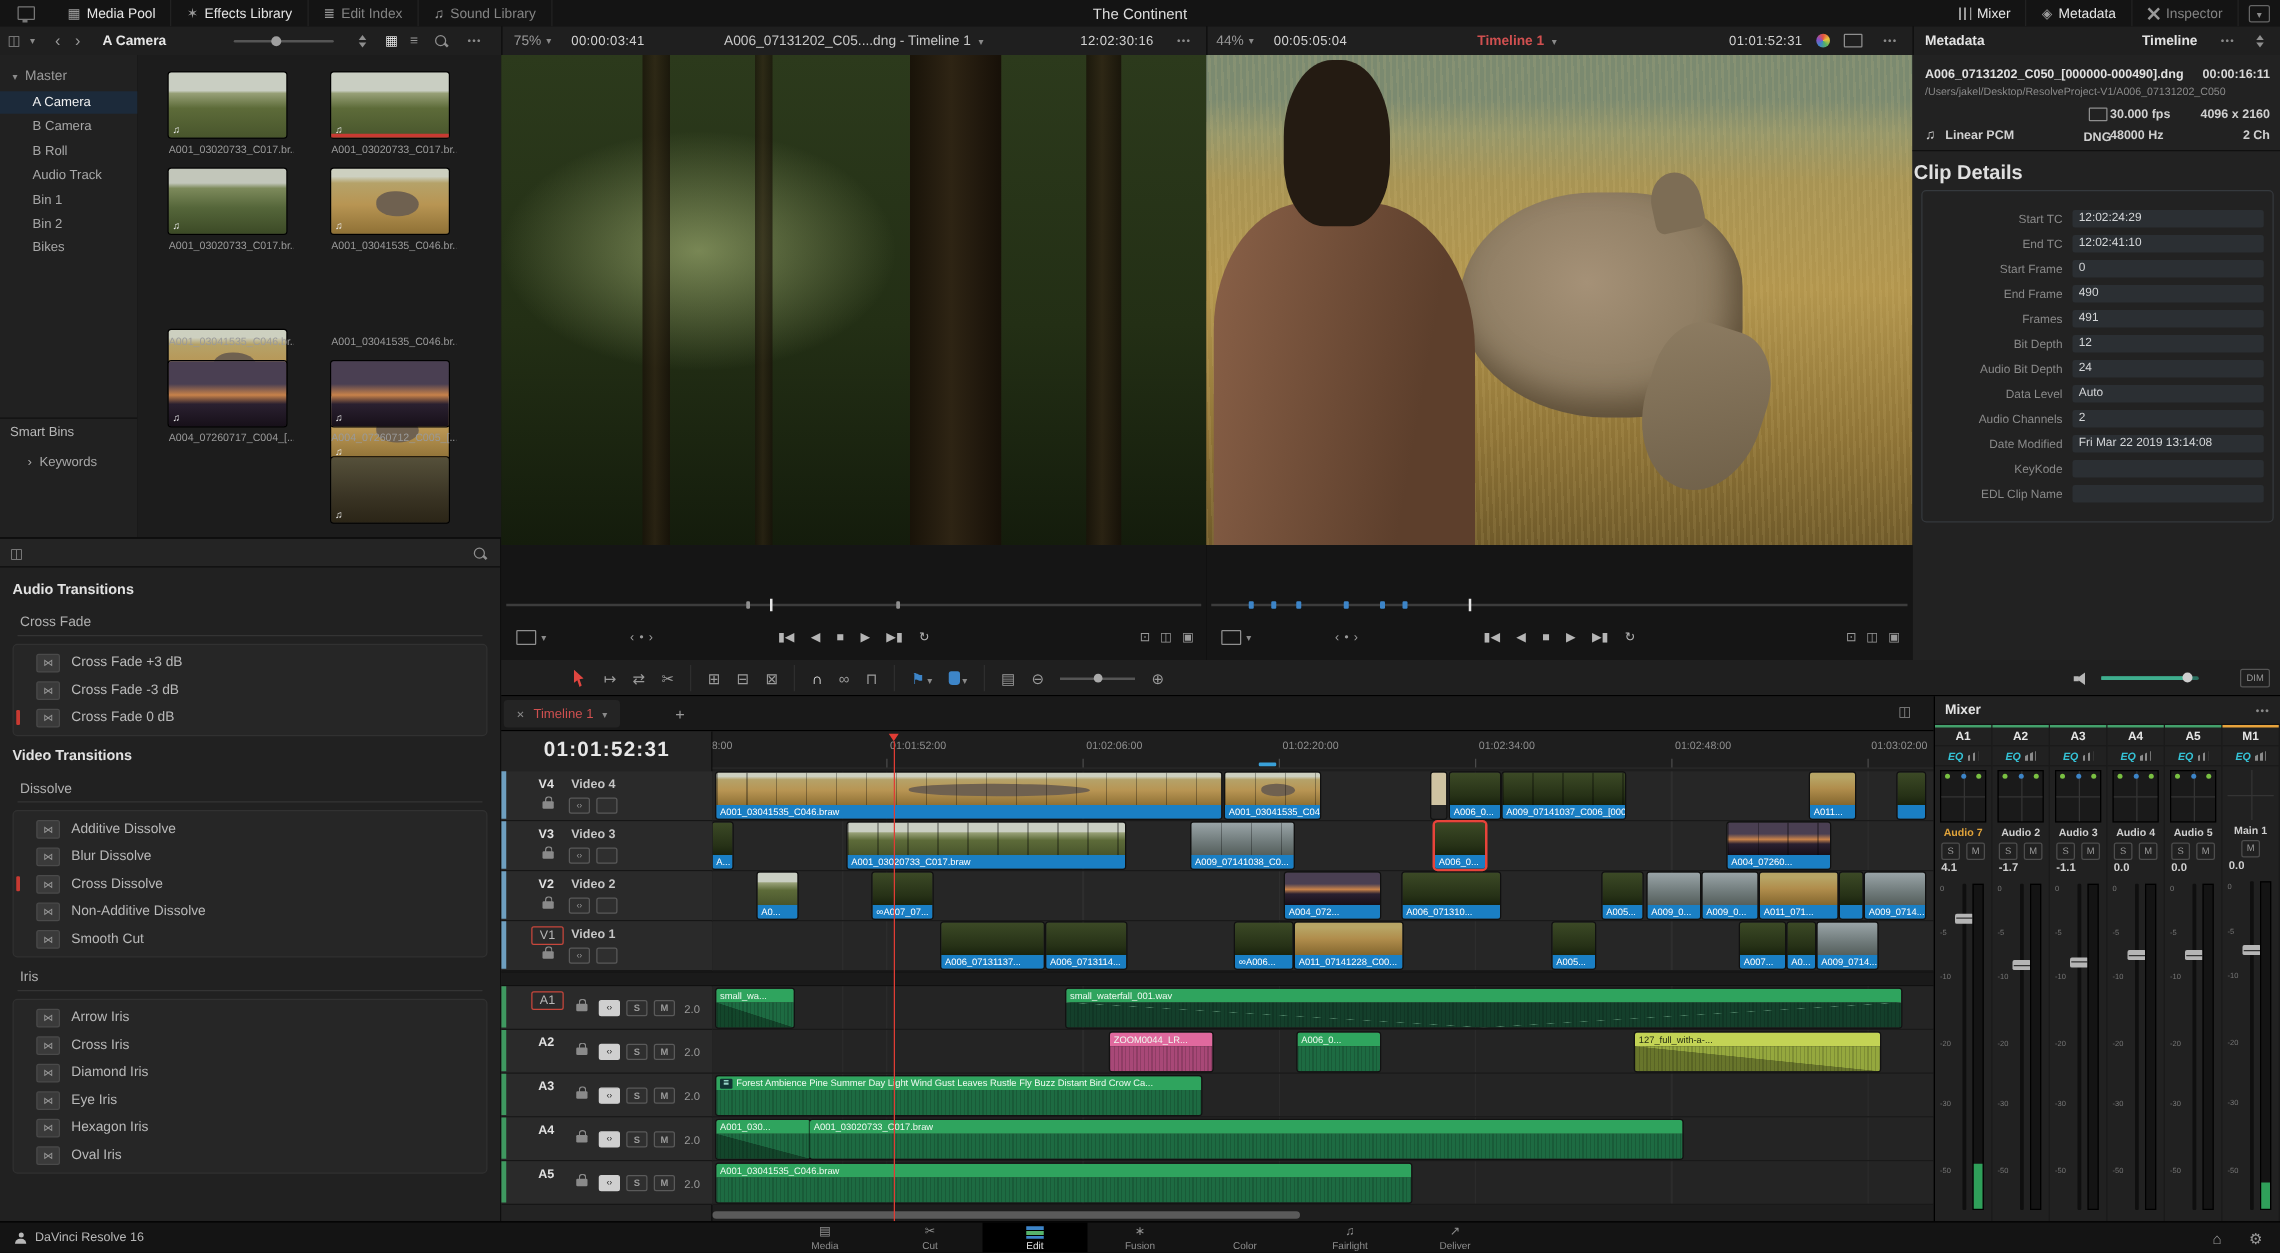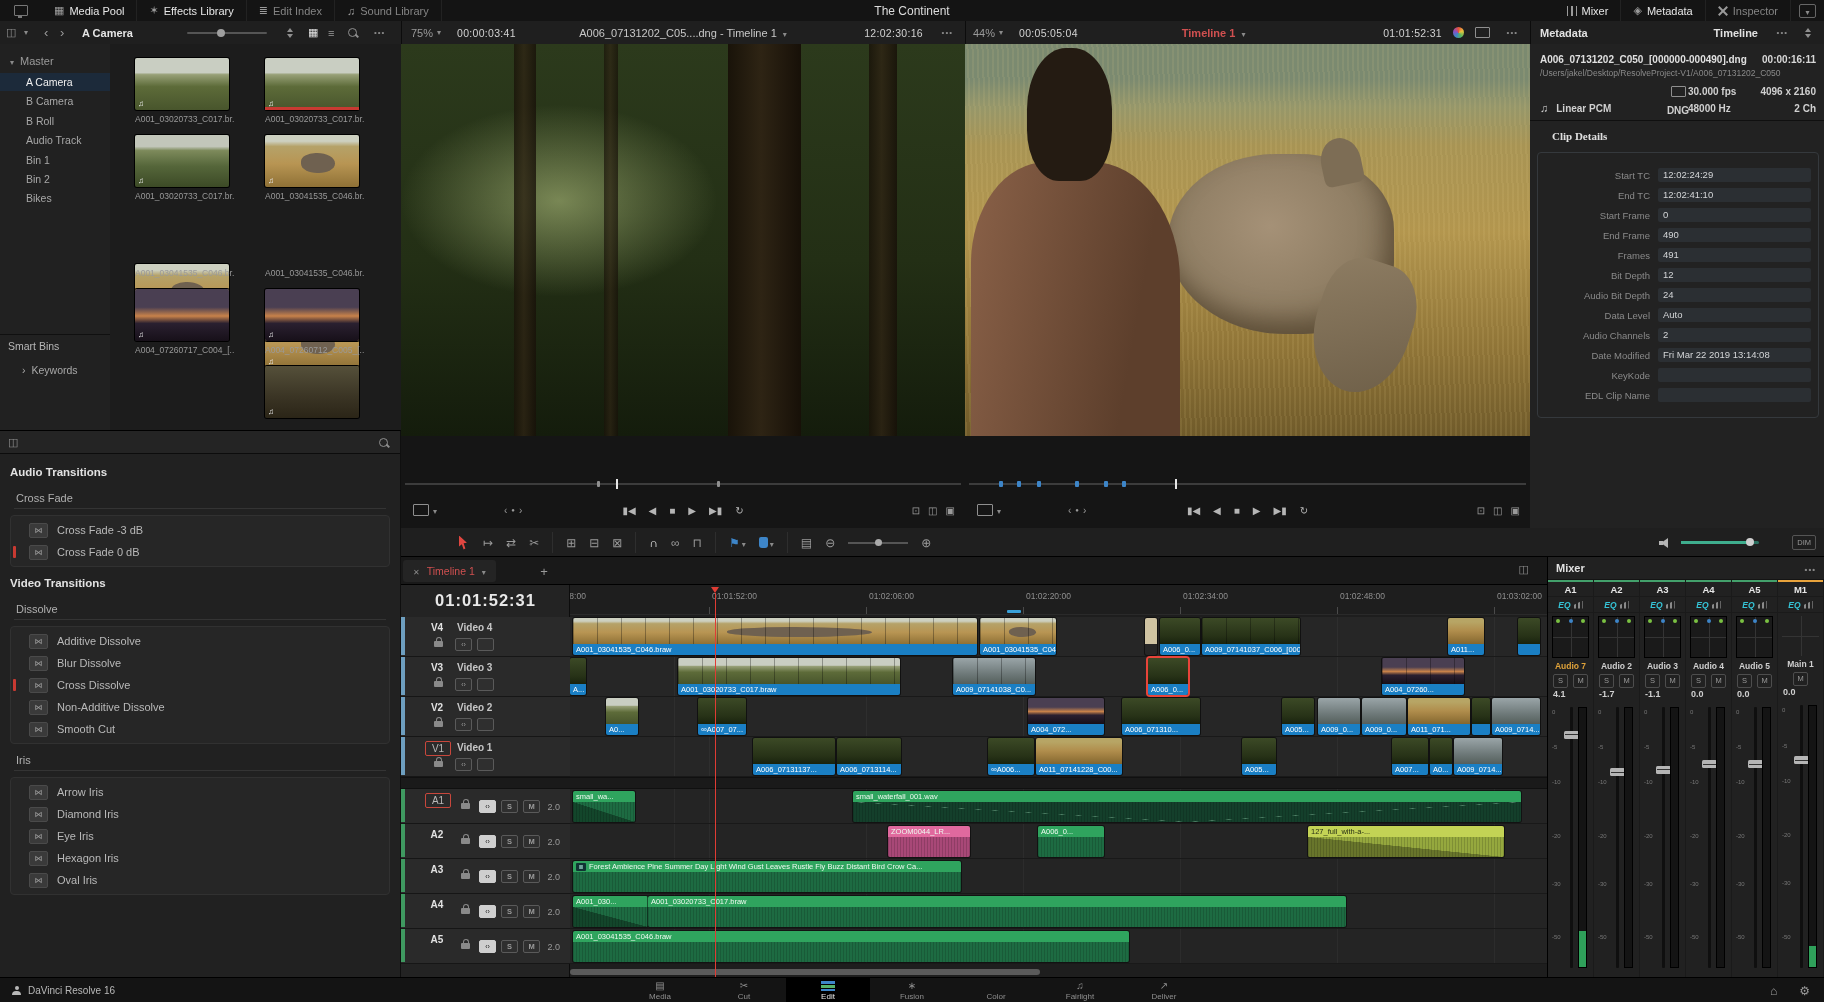--- a/index.html
+++ b/index.html
@@ -117,21 +117,21 @@
 .resizebox{width:14px;height:10px;border:1px solid #8f8f8f;border-radius:1px;}
 
 #mdpanel{left:1530px;top:44px;width:294px;height:484px;background:#222222;box-sizing:border-box;padding:0;}
 #md-clipname{position:absolute;left:10px;top:10px;width:210px;font-weight:bold;color:#e0e0e0;font-size:10px;white-space:nowrap;overflow:hidden;}
 #md-dur{position:absolute;right:8px;top:10px;color:#d8d8d8;font-size:10px;font-weight:bold;}
 #md-path{position:absolute;left:10px;top:24px;width:280px;color:#8a8a8a;font-size:8.5px;white-space:nowrap;overflow:hidden;}
 .md-row{position:absolute;left:10px;width:276px;display:flex;align-items:center;gap:8px;color:#d0d0d0;font-size:10px;font-weight:bold;}
 .md-row .mid{position:absolute;left:148px;}
 .md-row .rgt{position:absolute;right:0;}
 #md-div{position:absolute;left:0;top:76px;width:100%;height:1px;background:#101010;}
-#md-section{position:absolute;left:22px;top:86px;color:#e0e0e0;font-weight:bold;font-size:11px;font-family:Liberation Serif, serif;}
+#md-section{position:absolute;left:1px;top:86px;color:#e0e0e0;font-weight:bold;font-size:16px;}
 #md-fields{position:absolute;left:7px;top:108px;width:280px;border:1px solid #35393d;border-radius:4px;padding:10px 0 10px 0;}
 .mf-row{display:flex;align-items:center;height:16px;margin:4px 0;}
 .mf-label{width:112px;text-align:right;color:#8a8a8a;font-size:9.5px;padding-right:8px;}
 .mf-val{width:148px;height:14px;background:#2b2f33;border-radius:2px;color:#d4d6d8;font-size:9.5px;line-height:14px;padding-left:5px;overflow:hidden;white-space:nowrap;}
 
 #tlbar{left:401px;top:528px;width:1423px;height:29px;background:#1f1f1f;border-bottom:1px solid #000;box-sizing:border-box;}
 #tb-tools{position:absolute;left:58px;top:0;height:29px;display:flex;align-items:center;gap:13px;color:#9a9a9a;font-size:12px;}
 .tool{display:flex;align-items:center;gap:2px;}
 .cursor-red{width:11px;height:14px;background:#e04640;clip-path:polygon(0 0,72% 52%,42% 56%,58% 92%,42% 100%,26% 62%,0 78%);}
 .tool.on{color:#f0f0f0;}
@@ -432,20 +432,24 @@
       <div class="hitem" style="right:12px;top:0;">
           <span class="i-search"></span>
         </div>
     </div>
     <div id="fx-list">
         <div class="fx-header">Audio Transitions</div>
         <div class="fx-group-title">Cross Fade</div>
         <div class="fx-box">
           <div class="fx-item">
             <span class="fx-ico"></span>
+            <span>Cross Fade +3 dB</span>
+          </div>
+          <div class="fx-item">
+            <span class="fx-ico"></span>
             <span>Cross Fade -3 dB</span>
           </div>
           <div class="fx-item">
             <div class="fav"></div>
             <span class="fx-ico"></span>
             <span>Cross Fade 0 dB</span>
           </div>
         </div>
         <div class="fx-header">Video Transitions</div>
         <div class="fx-group-title">Dissolve</div>
@@ -470,20 +474,24 @@
           <div class="fx-item">
             <span class="fx-ico"></span>
             <span>Smooth Cut</span>
           </div>
         </div>
         <div class="fx-group-title">Iris</div>
         <div class="fx-box">
           <div class="fx-item">
             <span class="fx-ico"></span>
             <span>Arrow Iris</span>
+          </div>
+          <div class="fx-item">
+            <span class="fx-ico"></span>
+            <span>Cross Iris</span>
           </div>
           <div class="fx-item">
             <span class="fx-ico"></span>
             <span>Diamond Iris</span>
           </div>
           <div class="fx-item">
             <span class="fx-ico"></span>
             <span>Eye Iris</span>
           </div>
           <div class="fx-item">

